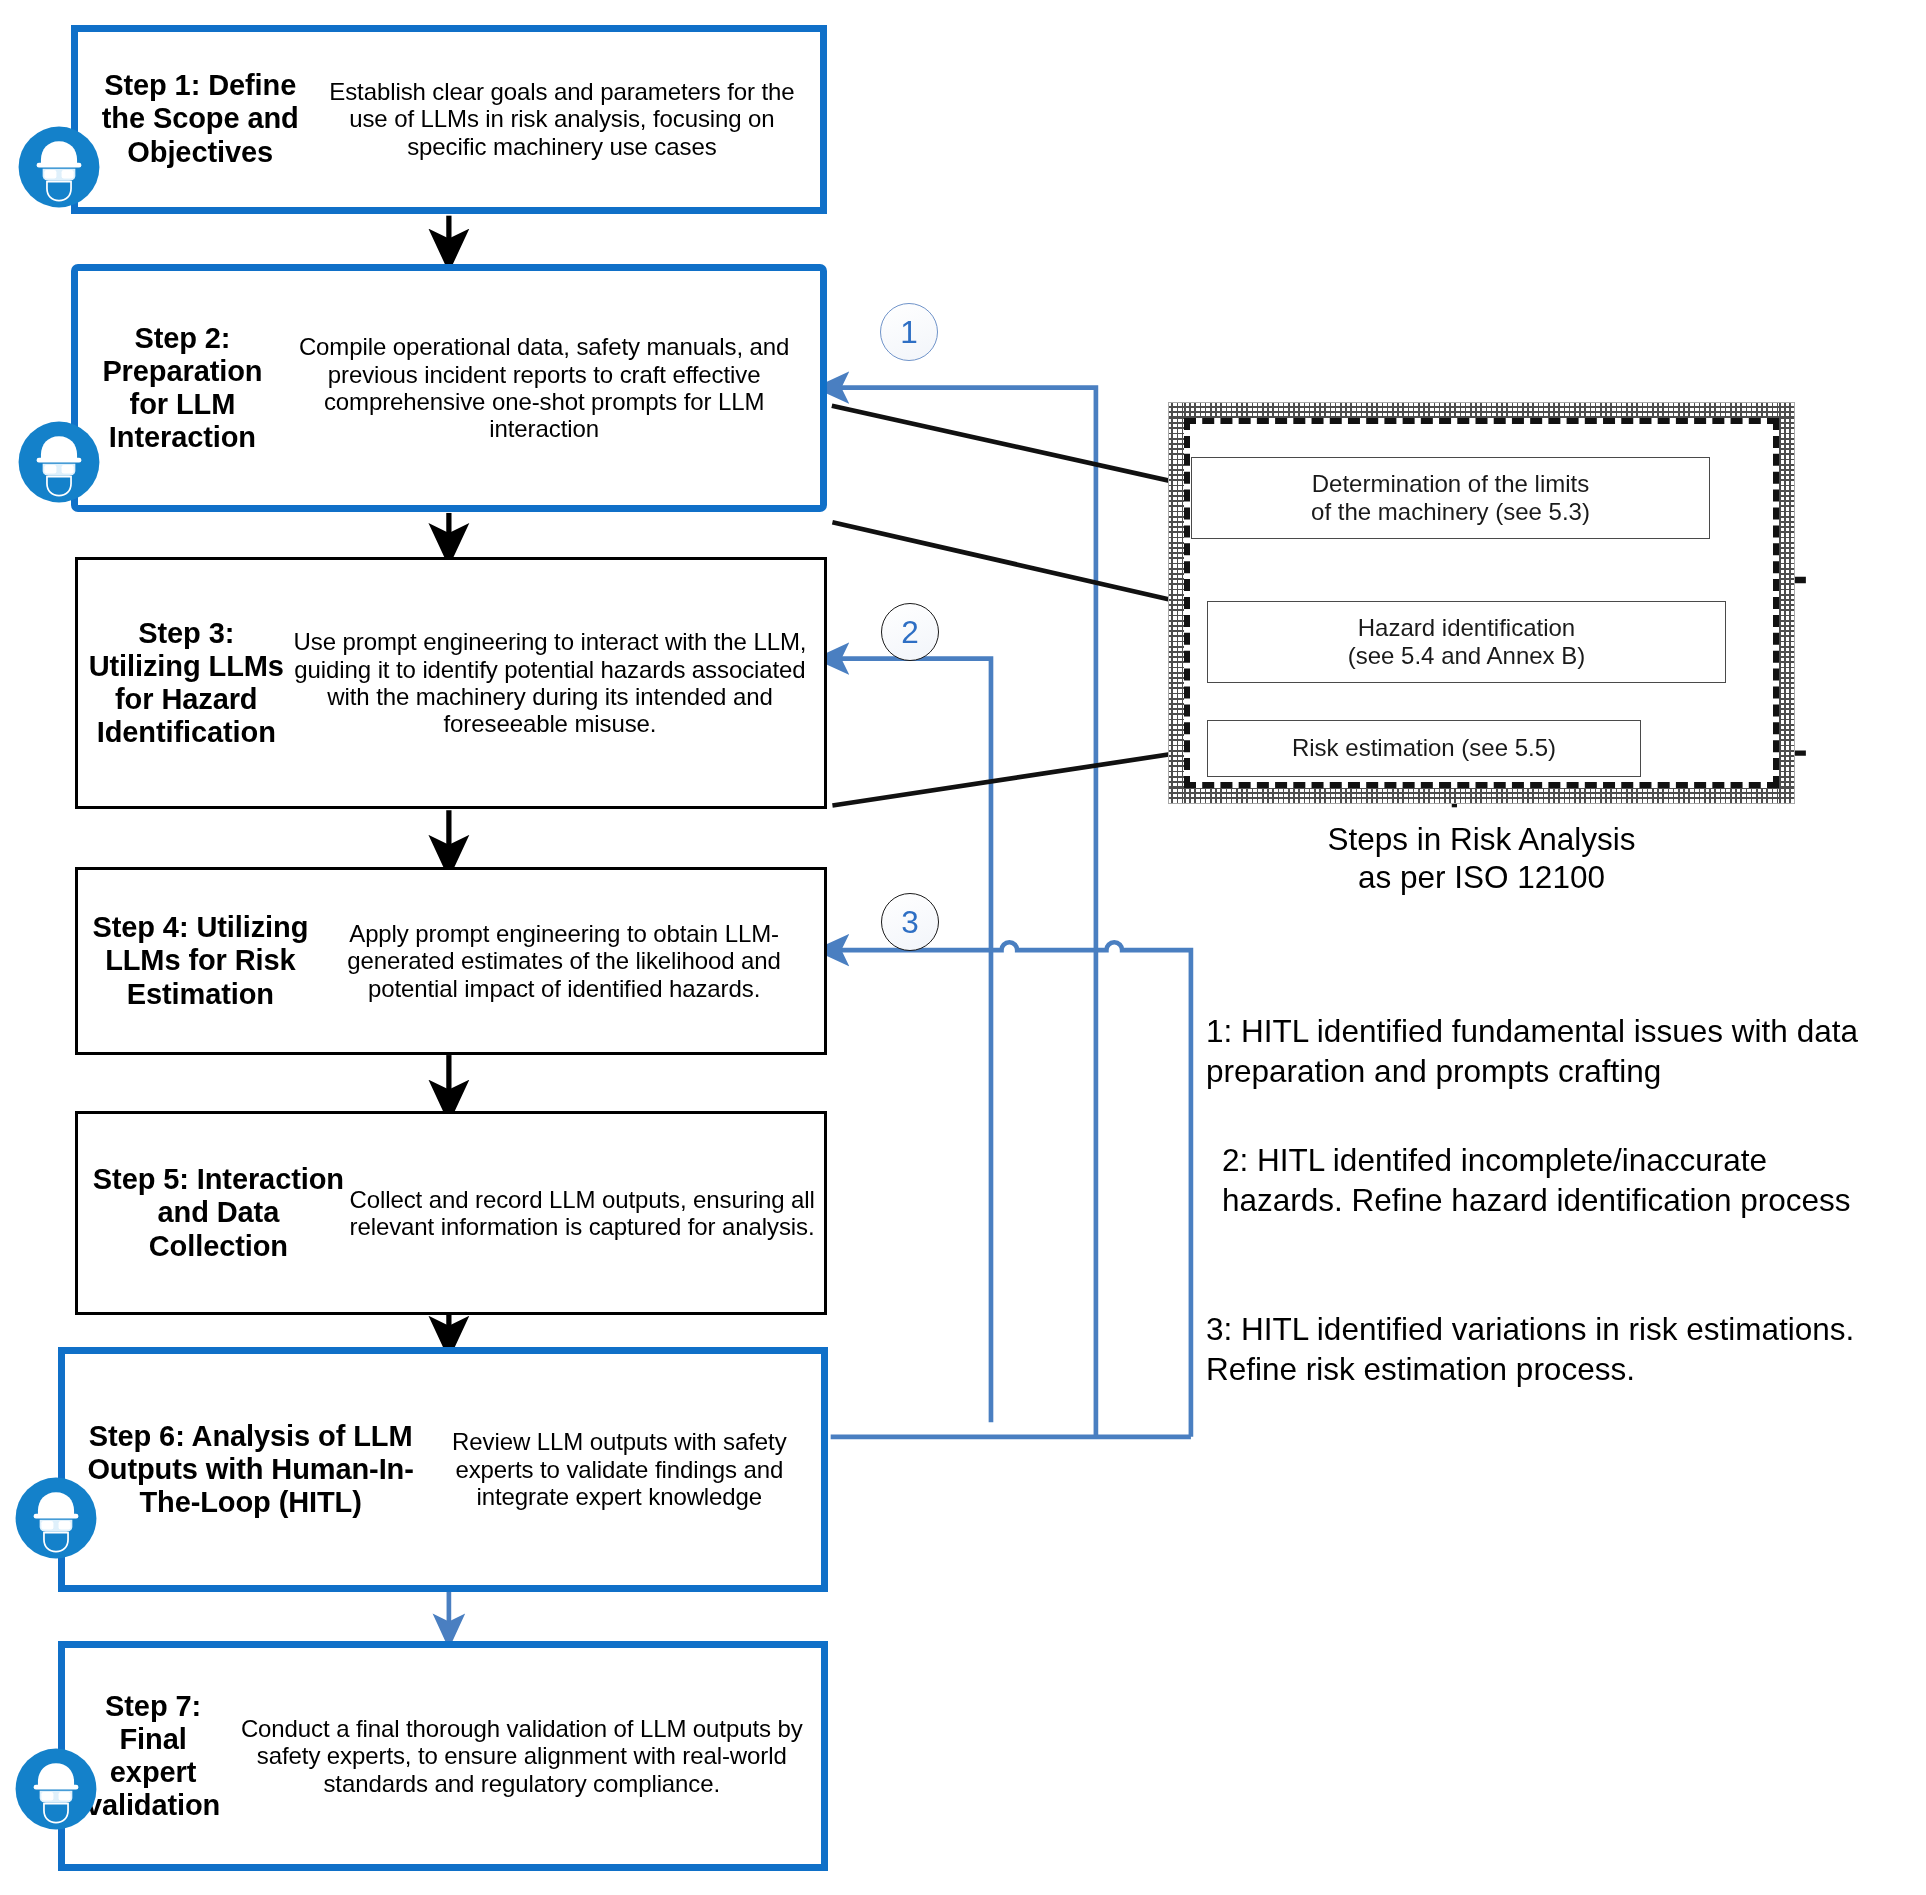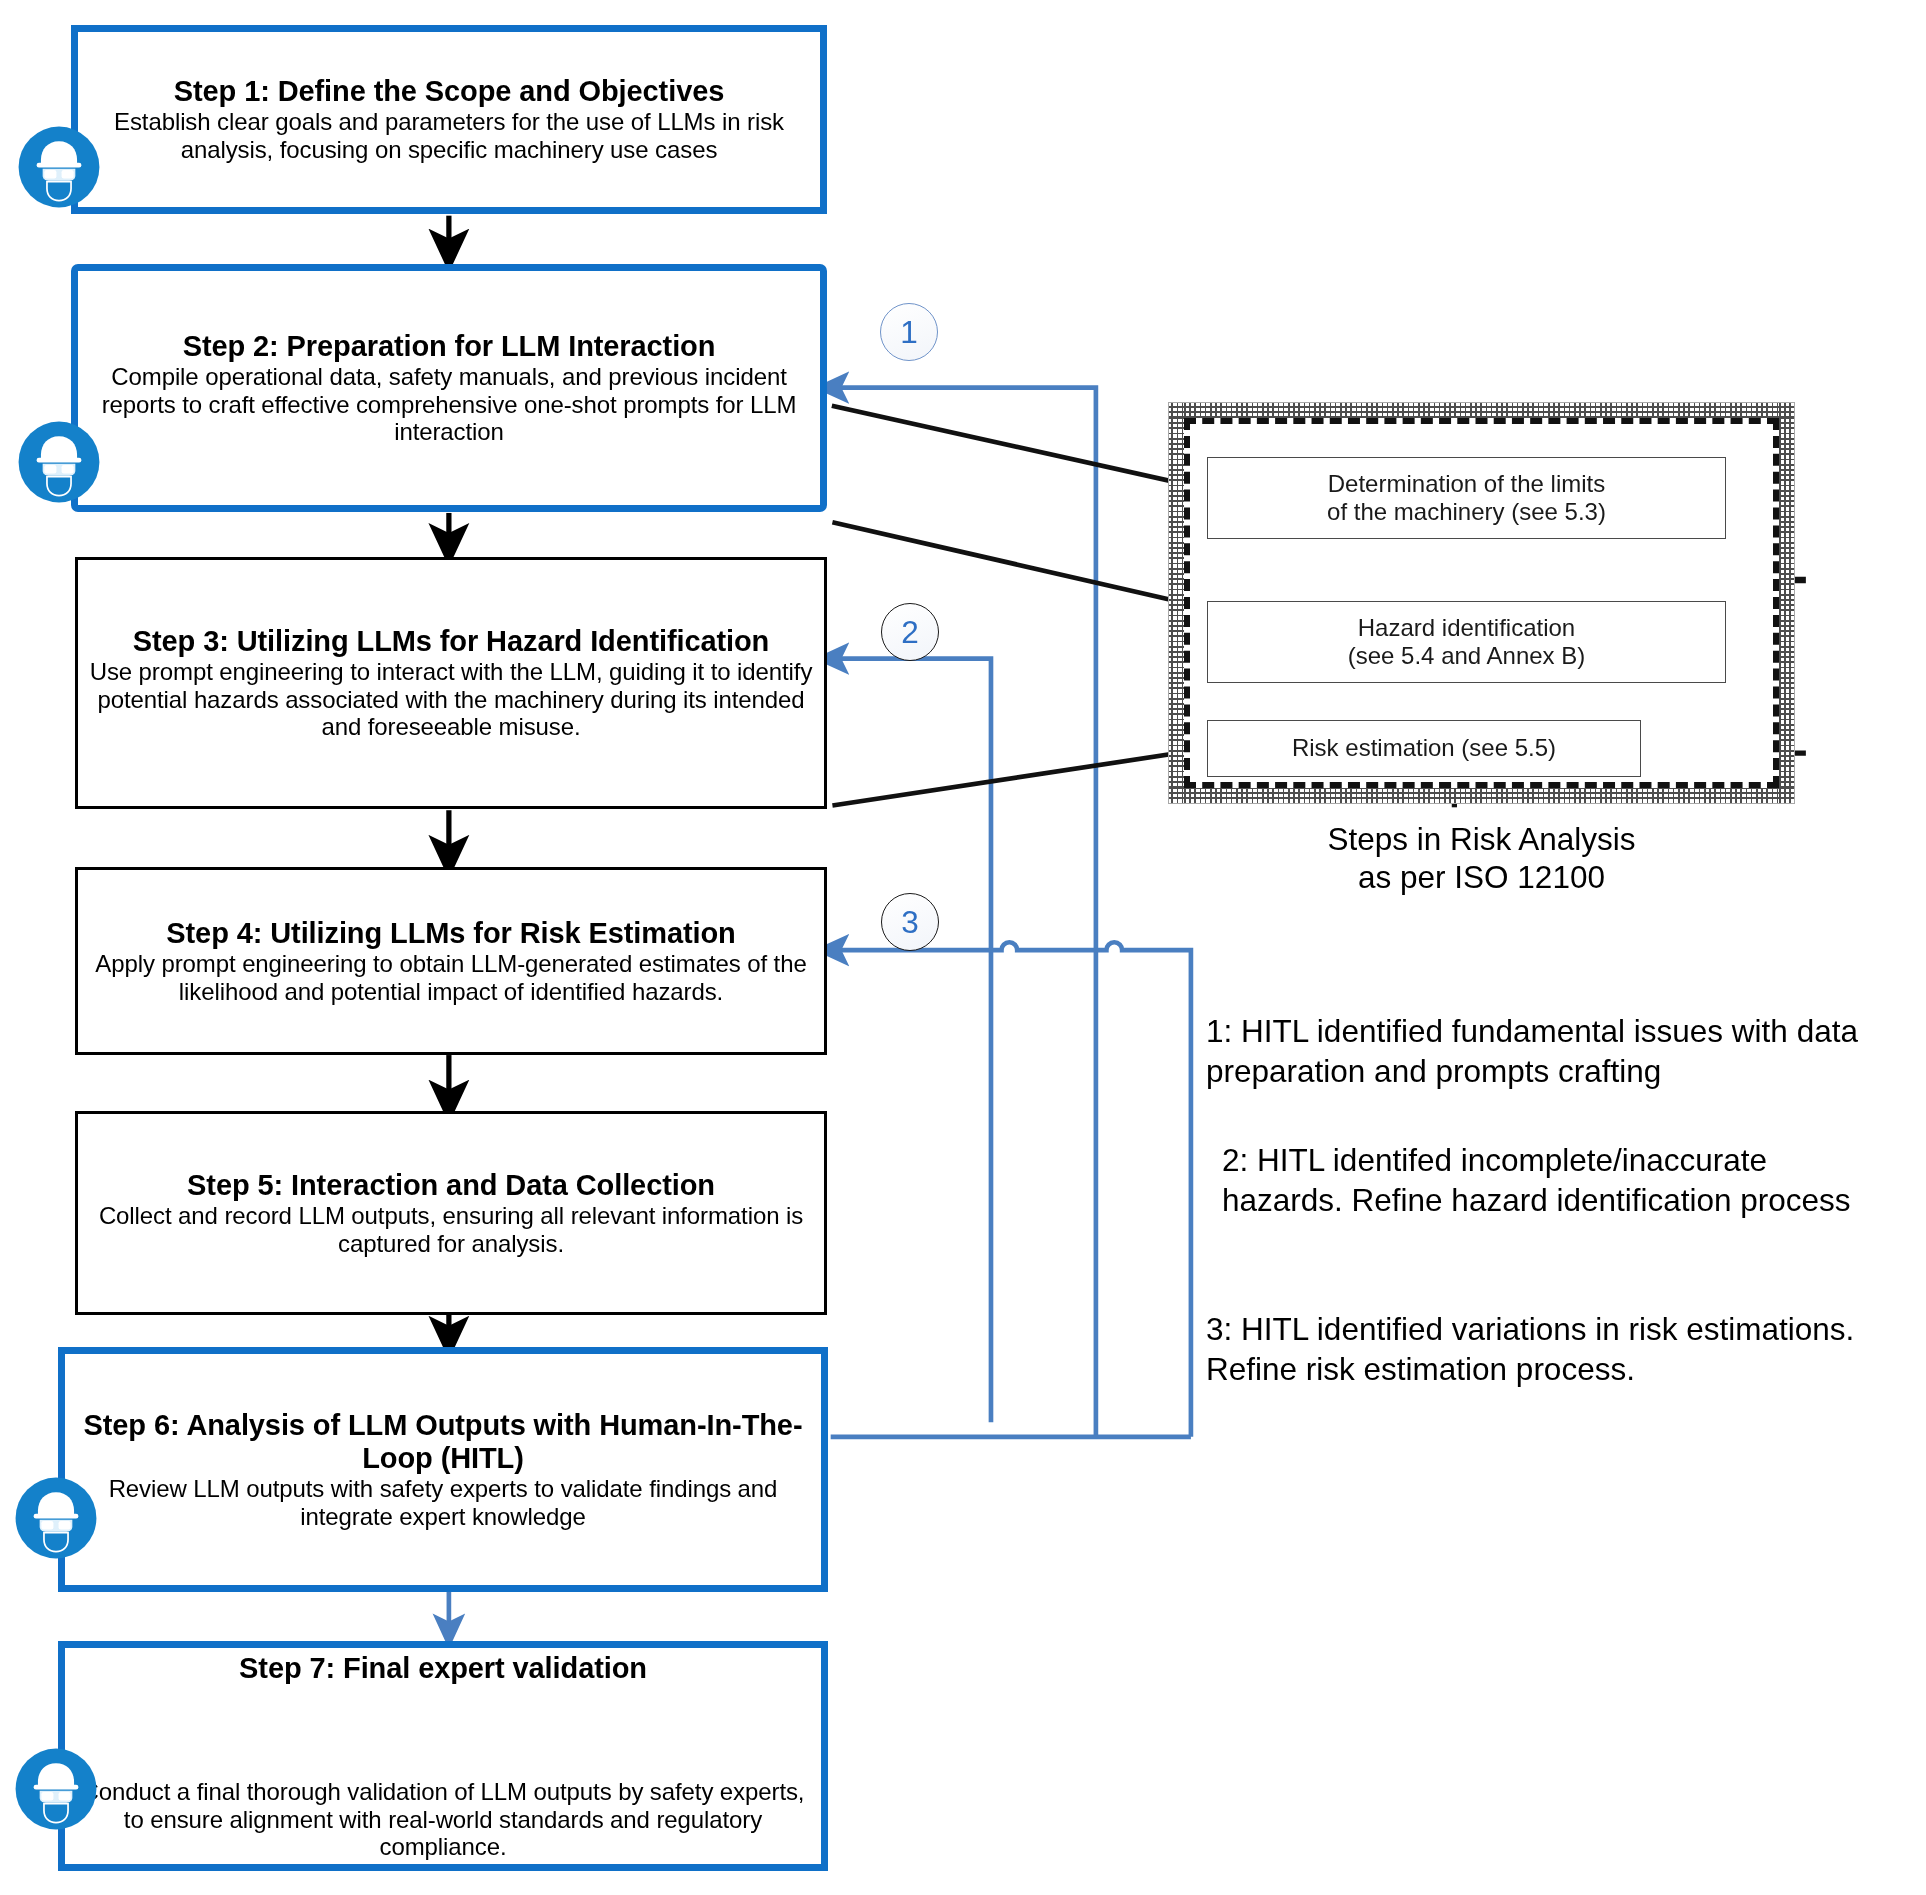--- a/index.html
+++ b/index.html
@@ -3,21 +3,21 @@
 <meta charset="utf-8">
 <style>
   html,body{margin:0;padding:0;background:#ffffff;}
   body{font-family:"Liberation Sans", sans-serif;}
   #canvas{position:relative;width:1926px;height:1895px;background:#fff;overflow:hidden;}
   svg.layer{position:absolute;left:0;top:0;width:1926px;height:1895px;pointer-events:none;}
 
   
   .step{
     position:absolute;box-sizing:border-box;background:#ffffff;
-    display:flex;flex-direction:column;align-items:center;justify-content:center;
+    display:flex;align-items:center;justify-content:center;
     text-align:center;color:#000;line-height:1.14;
     padding:3.5px 9.3px;
   }
   .step.blue{border:7.6px solid #1070c8;}
   .step.black{border:3.5px solid #000000;}
   .step .ttl{font-weight:bold;font-size:29px;letter-spacing:-0.1px;}
   .step .bdy{font-weight:normal;font-size:24px;letter-spacing:-0.1px;}
 
   
   .helmet{position:absolute;width:86px;height:86px;}
@@ -205,21 +205,21 @@
     <span>2</span>
   </div>
   <div class="circnum b3" style="left:881px;top:893px;">
     <span>3</span>
   </div>
 
   <div id="isopanel">
     <div id="isoband"></div>
     <div id="isoinner"></div>
 
-    <div class="isobox" style="left:38px;top:54px;width:519px;height:82px;">
+    <div class="isobox" style="left:22px;top:54px;width:519px;height:82px;">
       <div>Determination of the limits</div>
       <div>of the machinery (see 5.3)</div>
     </div>
 
     <div class="isobox" style="left:38px;top:198px;width:519px;height:82px;">
       <div>Hazard identification</div>
       <div>(see 5.4 and Annex B)</div>
     </div>
 
     <div class="isobox" style="left:38px;top:317px;width:434px;height:57px;">

